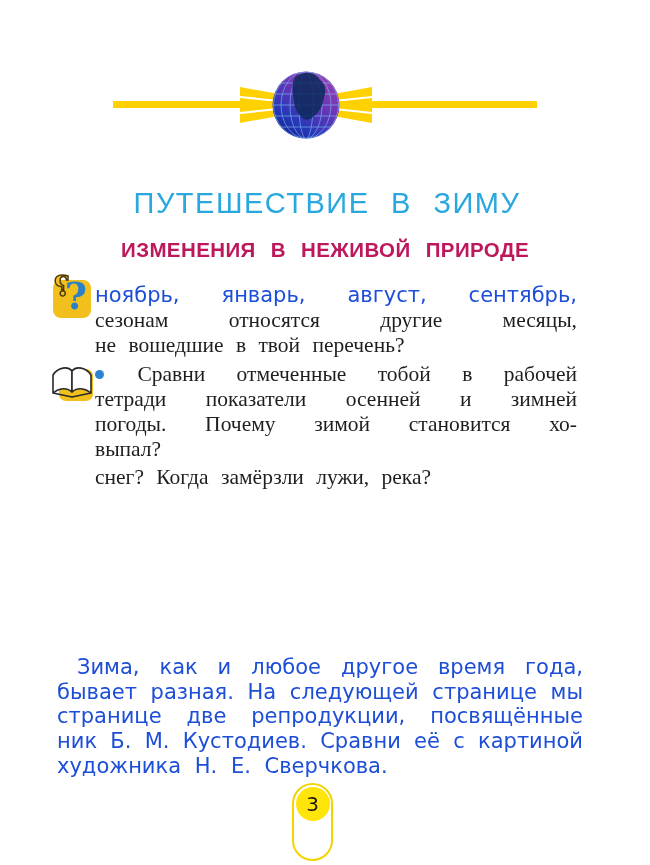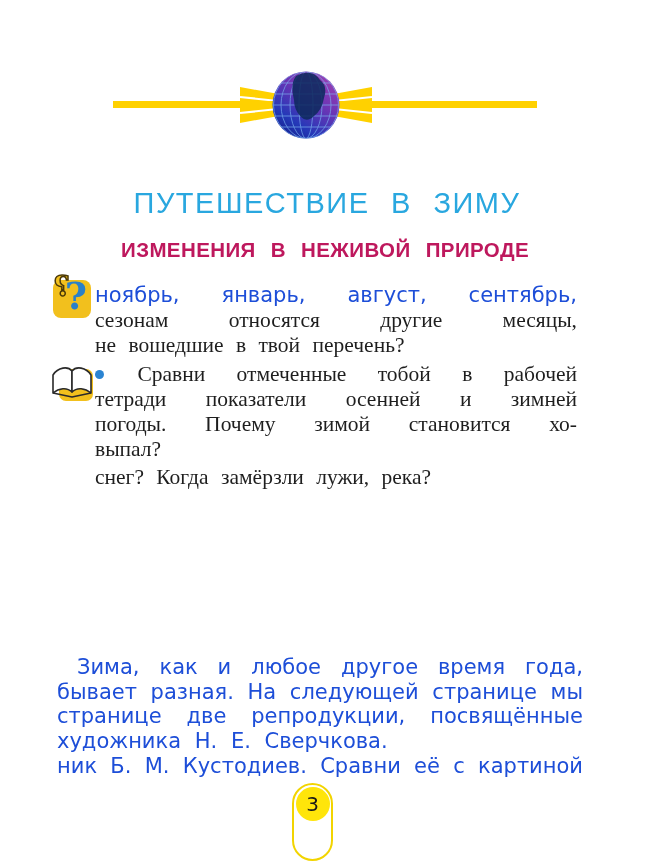--- a/index.html
+++ b/index.html
@@ -158,22 +158,22 @@
         </div>
     </div>
 
   </div>
 
   <div class="paragraph">
     <div>
         <div class="tline indent"><span class="sans">Зима, как и любое другое время года,</span></div>
         <div class="tline"><span class="sans">бывает разная. На следующей странице мы</span></div>
         <div class="tline"><span class="sans">странице две репродукции, посвящённые</span></div>
+        <div class="tline"><span class="sans">ник Б. М. Кустодиев. Сравни её с картиной</span></div>
         <div class="tline last"><span class="sans">художника Н. Е. Сверчкова.</span></div>
-        <div class="tline"><span class="sans">ник Б. М. Кустодиев. Сравни её с картиной</span></div>
       </div>
   </div>
 
   <div class="page-capsule">
     <div class="page-circle">3</div>
   </div>
 
 </div>
 
 </body></html>

